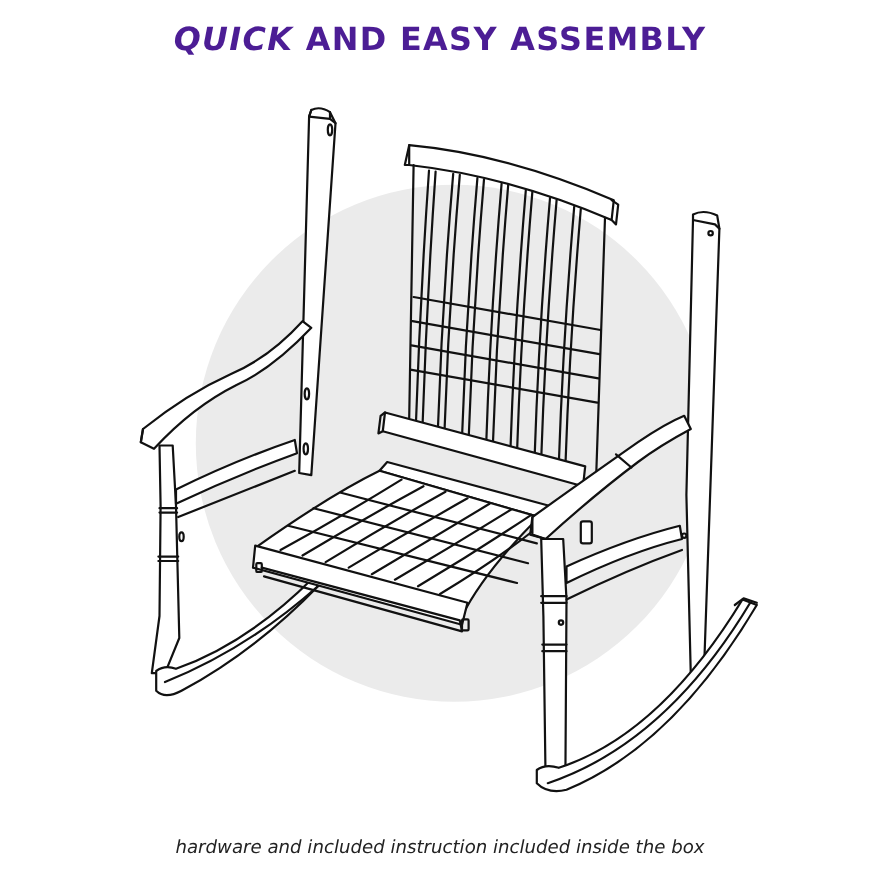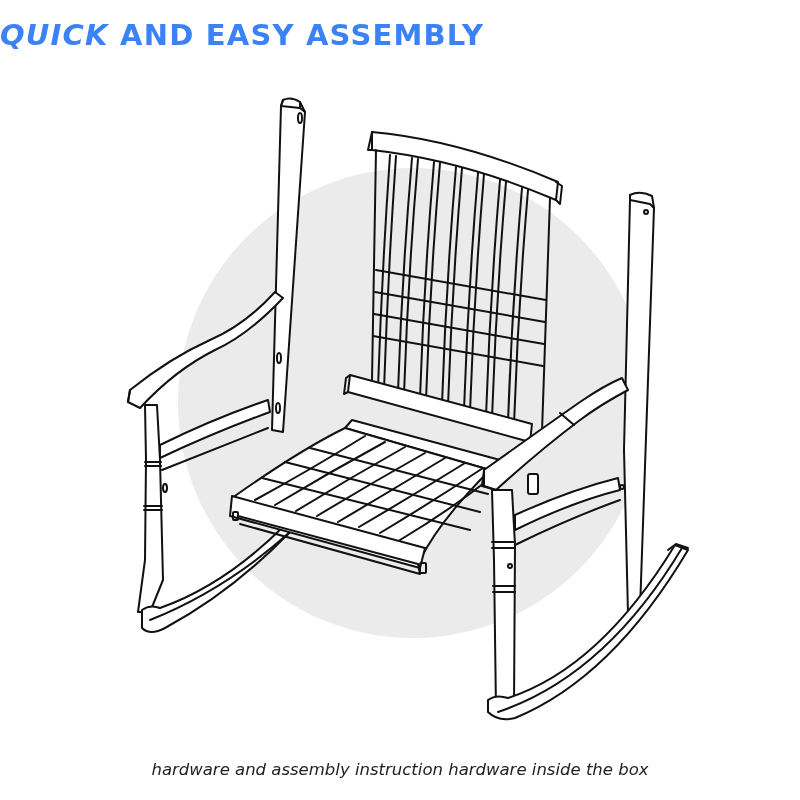--- a/index.html
+++ b/index.html
@@ -1,20 +1,20 @@
 <!DOCTYPE html>
 <html><head>
 <meta charset="utf-8">
 <style>
   html, body { margin: 0; padding: 0; background: #ffffff; }
   body { width: 800px; height: 800px; position: relative; overflow: hidden; font-family: "Liberation Sans", sans-serif; }
   .title {
-    position: absolute; left: 0; top: 18px; width: 800px; text-align: left;
+    position: absolute; left: 0; top: 18px; width: 800px; text-align: center;
     font-family: "DejaVu Sans", sans-serif; font-weight: bold; font-size: 29px;
-    letter-spacing: 1.2px; color: #3b82f6;
+    letter-spacing: 1.2px; color: #4c1d95;
   }
   .title .em { font-style: italic; }
   .bg-circle {
     position: absolute; left: 178px; top: 168px; width: 470px; height: 470px;
     border-radius: 50%; background: #ebebeb;
   }
   svg.drawing { position: absolute; left: 0; top: 0; }
   .caption {
     position: absolute; left: 0; top: 760px; width: 800px; text-align: center;
     font-family: "DejaVu Sans", sans-serif; font-style: italic; font-size: 16.5px; color: #222;
@@ -128,13 +128,13 @@
     <path d="M515 545 Q570 518 620 500"></path>
   </g>
 
   <g>
     <path d="M488 700 Q496 694 508 698 Q600 668 675 545 L688 550 Q612 678 515 718 Q498 722 488 712 Z" fill="#fff"></path>
     <path d="M498 712 Q605 676 682 548"></path>
     <path d="M668 550 L676 544 L688 548"></path>
   </g>
 </svg>
 
-<div class="caption">hardware and assembly instruction hardware inside the box</div>
+<div class="caption">hardware and included instruction included inside the box</div>
 
 </body></html>

